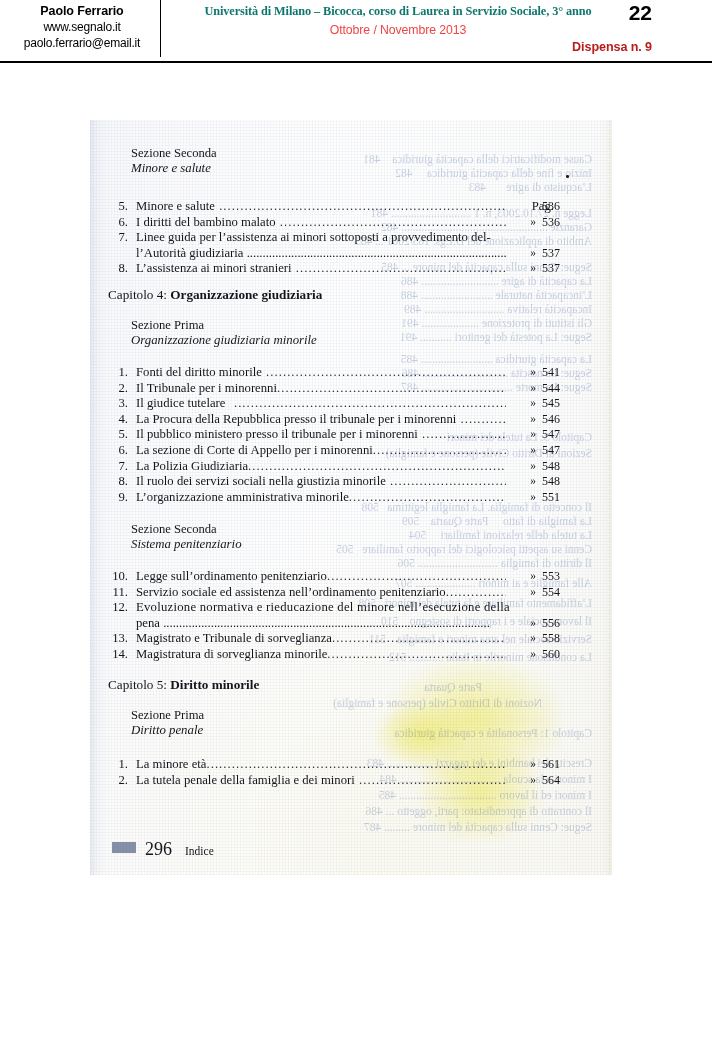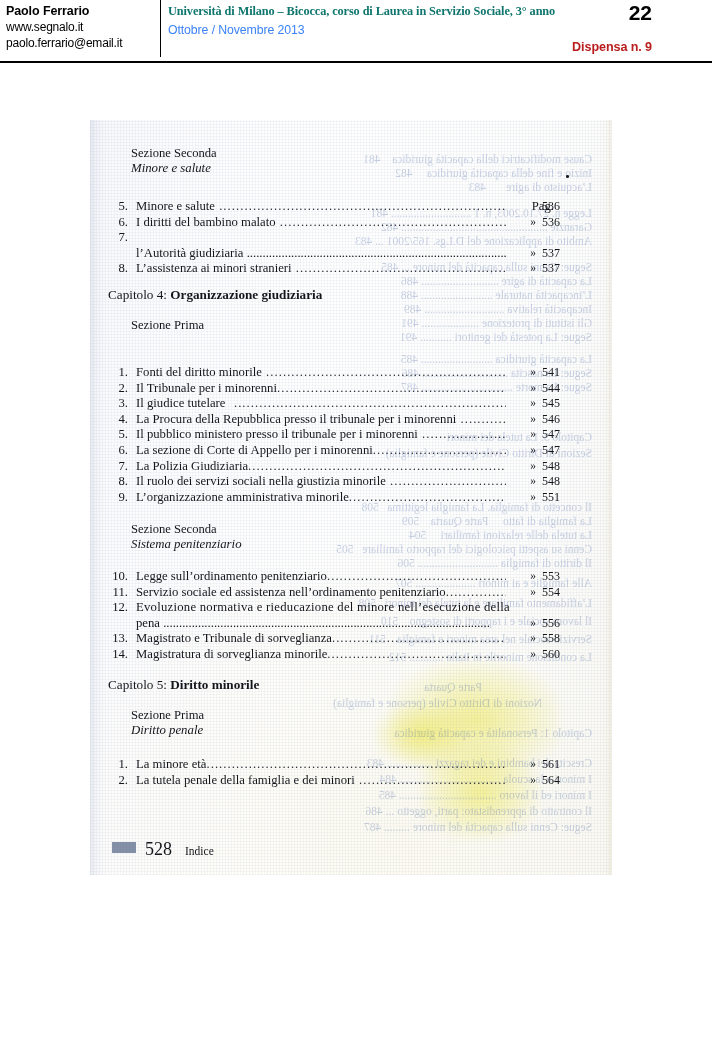--- a/index.html
+++ b/index.html
@@ -14,20 +14,21 @@
     overflow: hidden;
     font-family: "Liberation Sans", sans-serif;
   }
 
   
   #header {
     position: absolute;
     left: 0; top: 0;
     width: 660px;
     height: 64px;
+    text-align: center;
   }
   #header-left {
     position: absolute;
     left: 6px; top: 3px;
     width: 152px;
   }
   #header-left .hl-name {
     font-family: "Liberation Sans", sans-serif;
     font-weight: bold;
     font-size: 12.5px;
@@ -73,21 +74,21 @@
     font-size: 12.3px;
     color: #000;
     line-height: 19px;
     white-space: nowrap;
     letter-spacing: -0.1px;
   }
   .hc-line2 b { font-weight: bold; }
   .hc-line3 {
     font-family: "Liberation Sans", sans-serif;
     font-size: 12.3px;
-    color: #3b82f6;
+    color: #ef4444;
     line-height: 18px;
     white-space: nowrap;
     letter-spacing: -0.1px;
   }
   #header-pagenum {
     position: absolute;
     right: 8px; top: 2px;
     font-family: "Liberation Sans", sans-serif;
     font-weight: bold;
     font-size: 21px;
@@ -393,40 +394,42 @@
         <span class="pg">536</span>
       </div>
       <div class="row">
         <span class="num">6.</span>
         <span class="txt"><span>I diritti del bambino malato</span><span class="leader">&nbsp;.......................................................................................................</span></span>
         <span class="mark">»</span>
         <span class="pg">536</span>
       </div>
       <div class="row">
         <span class="num">7.</span>
+        <span class="txt" style="right:8px;"><span>Linee guida per l’assistenza ai minori sottoposti a provvedimento del-</span></span>
       </div>
       <div class="row">
         <span class="cont"><span>l’Autorità giudiziaria</span><span class="leader">&nbsp;.......................................................................................................</span></span>
         <span class="mark">»</span>
         <span class="pg">537</span>
       </div>
       <div class="row">
         <span class="num">8.</span>
         <span class="txt"><span>L’assistenza ai minori stranieri</span><span class="leader">&nbsp;.......................................................................................................</span></span>
         <span class="mark">»</span>
         <span class="pg">537</span>
       </div>
     </div>
 
     <div class="chap-head" style="top:167px;">
       <span>Capitolo 4: </span><b>Organizzazione giudiziaria</b>
     </div>
 
     <div class="sec-head" style="top:198px;">
       <span>Sezione Prima</span>
+      <span class="sub">Organizzazione giudiziaria minorile</span>
     </div>
 
     <div class="toc" style="top:245px;">
       <div class="row">
         <span class="num">1.</span>
         <span class="txt"><span>Fonti del diritto minorile</span><span class="leader">&nbsp;.......................................................................................................</span></span>
         <span class="mark">»</span>
         <span class="pg">541</span>
       </div>
       <div class="row">
@@ -539,18 +542,18 @@
       <div class="row">
         <span class="num">2.</span>
         <span class="txt"><span>La tutela penale della famiglia e dei minori</span><span class="leader">&nbsp;.......................................................................................................</span></span>
         <span class="mark">»</span>
         <span class="pg">564</span>
       </div>
     </div>
 
     <div id="pagefoot">
       <span class="blk"></span>
-      <span class="fnum">528</span>
+      <span class="fnum">296</span>
       <span class="flabel">Indice</span>
     </div>
 
   </div>
 </div>
 
 </body></html>

